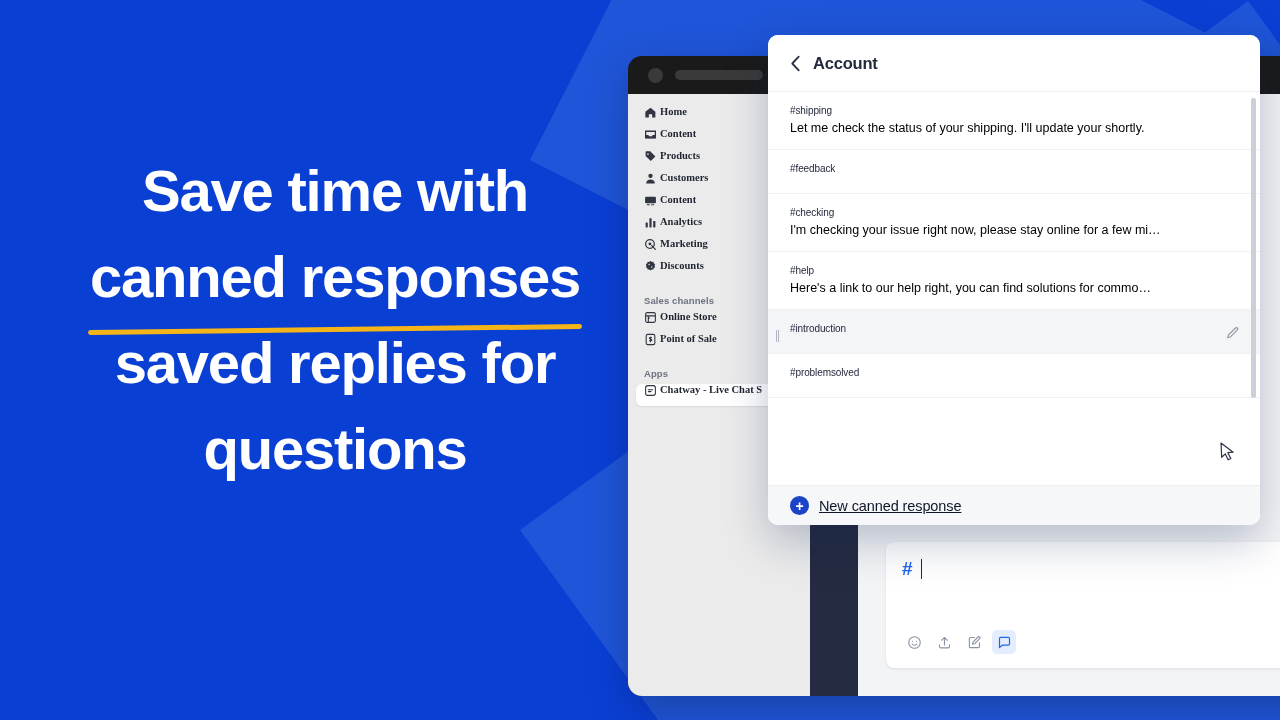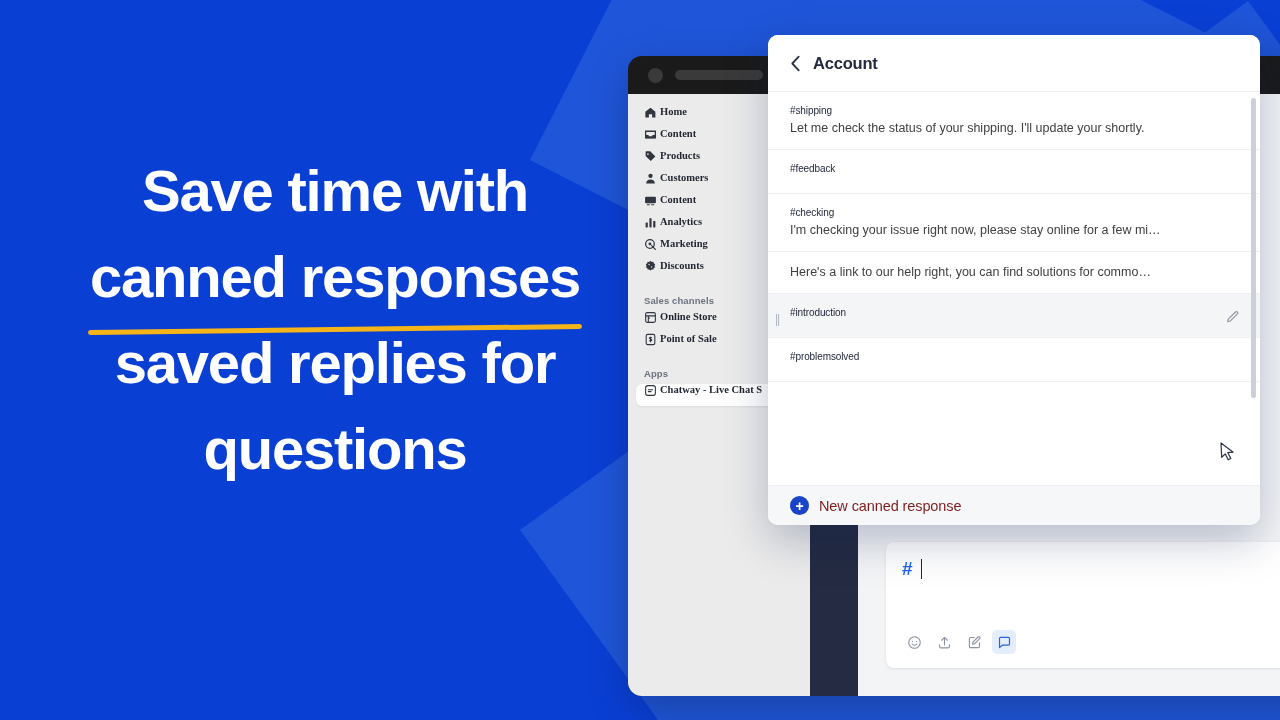--- a/index.html
+++ b/index.html
@@ -272,21 +272,21 @@
     line-height: 1;
   }
   .canned-tag {
     font-size: 10px;
     color: #1D2337;
     margin-bottom: 5px;
     letter-spacing: -0.1px;
   }
   .canned-text {
     font-size: 12.5px;
-    color: #404040;
+    color: #000000;
     white-space: nowrap;
     overflow: hidden;
     text-overflow: ellipsis;
   }
   .edit-icon {
     position: absolute;
     right: 20px; top: 16px;
     width: 15px; height: 15px;
     color: #8E94A2;
   }
@@ -315,22 +315,23 @@
     display: flex;
     align-items: center;
     justify-content: center;
     font-size: 14px;
     font-weight: 700;
     line-height: 1;
     flex: none;
   }
   #new-canned-label {
     font-size: 14.5px;
-    color: #7f1d1d;
+    color: #0f172a;
     letter-spacing: -0.1px;
+    text-decoration: underline;
   }
 
   
   #cursor {
     position: absolute;
     left: 1220px; top: 442px;
     width: 16px; height: 22px;
     pointer-events: none;
   }
 </style>
@@ -545,20 +546,21 @@
       <div class="canned-row">
         <div class="canned-tag">#feedback</div>
       </div>
 
       <div class="canned-row">
         <div class="canned-tag">#checking</div>
         <div class="canned-text">I'm checking your issue right now, please stay online for a few mi…</div>
       </div>
 
       <div class="canned-row">
+        <div class="canned-tag">#help</div>
         <div class="canned-text">Here's a link to our help right, you can find solutions for commo…</div>
       </div>
 
       <div class="canned-row hovered">
         <span class="drag-handle">||</span>
         <div class="canned-tag">#introduction</div>
         <svg class="edit-icon" viewBox="0 0 24 24" fill="none" stroke="currentColor" stroke-width="1.8" stroke-linecap="round" stroke-linejoin="round">
             <path d="M16.8 3.2a2.1 2.1 0 0 1 3 3L8.3 17.7l-4 1 1-4z"></path>
           </svg>
       </div>

